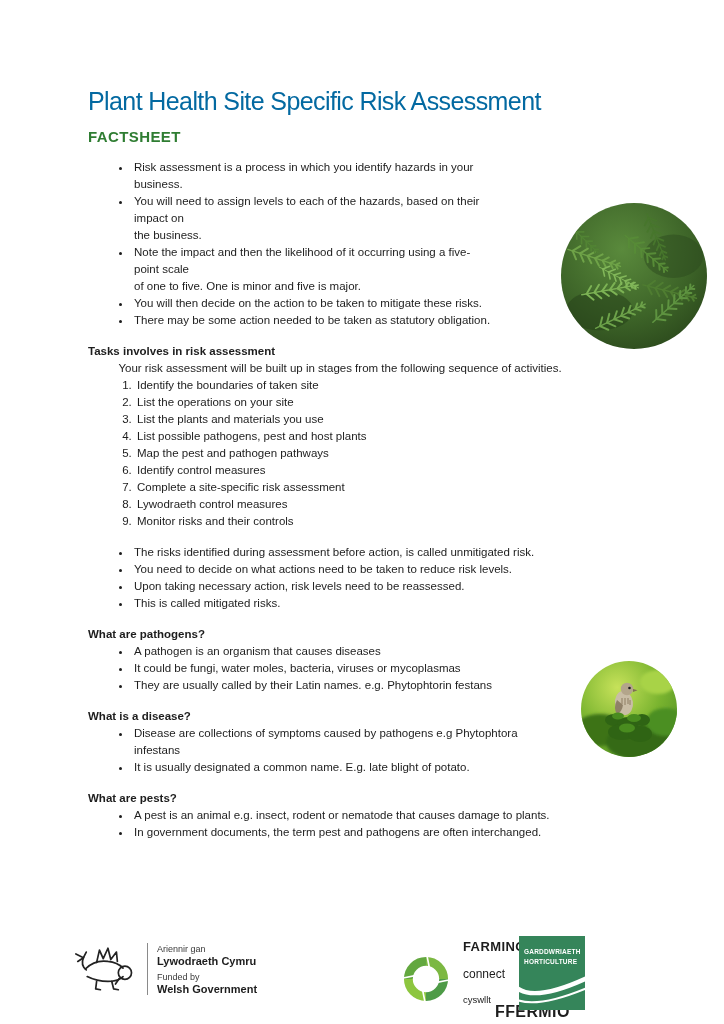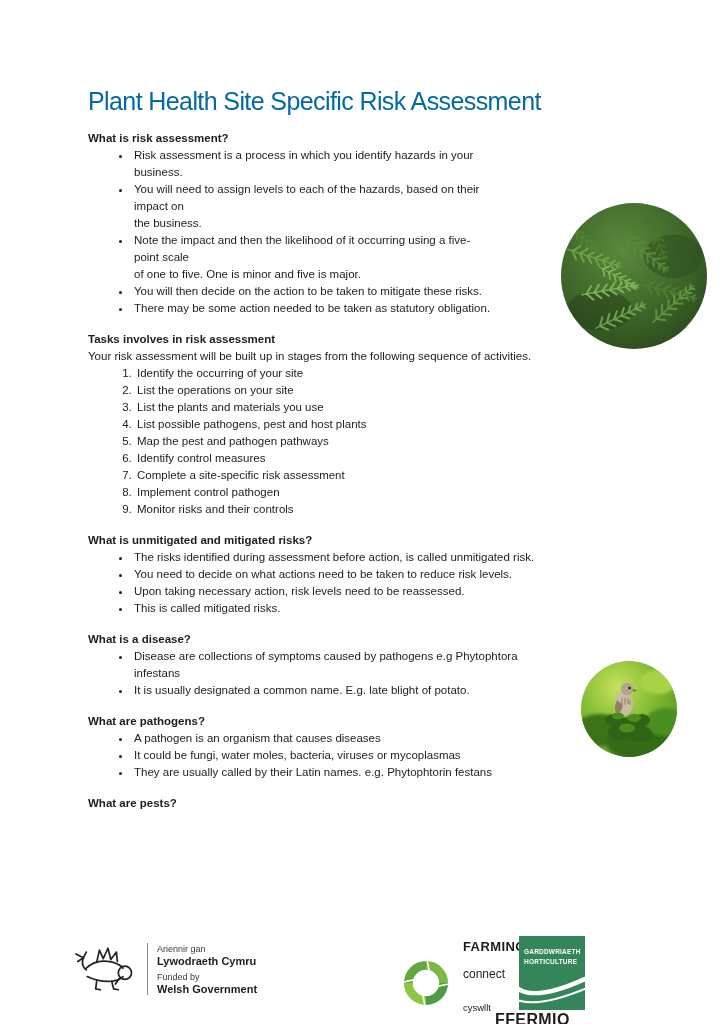--- a/index.html
+++ b/index.html
@@ -11,117 +11,120 @@
   .doc-title{
     font-size:25px;font-weight:400;letter-spacing:-0.6px;color:#0369a1;
     margin:0;line-height:30px;
   }
   .factsheet{
     margin-top:12px;font-size:15px;font-weight:700;letter-spacing:0.4px;color:#2f7d32;
     line-height:17px;
   }
   .section{margin-top:14px;font-size:11.5px;line-height:17px;}
   .section-heading{font-weight:700;margin:0;}
-  .section-intro{margin:0;}
+  .section-intro{margin:0;text-align:center;}
   ul.bullets{margin:0;padding-left:44px;list-style:disc outside;}
   ol.numbered{margin:0;padding-left:47px;}
   li{white-space:pre-line;padding-left:2px;}
   .photo{position:absolute;border-radius:50%;overflow:hidden;}
   .photo-fern{left:560px;top:200px;width:148px;height:152px;}
   .photo-bird{left:580px;top:660px;width:98px;height:98px;}
   .photo svg{display:block;width:100%;height:100%;}
   .footer{position:absolute;left:0;top:0;width:724px;height:1024px;pointer-events:none;}
   .wg-logo{position:absolute;left:74px;top:942px;display:flex;align-items:center;}
   .wg-divider{width:1px;height:52px;background:#8a8a8a;margin:0 9px 0 7px;}
   .wg-text{display:flex;flex-direction:column;justify-content:center;}
   .wg-small{font-size:9px;color:#3a3a3a;line-height:11px;}
   .wg-bold{font-size:11px;font-weight:700;color:#1d1d1d;line-height:12px;}
   .wg-gap{margin-top:5px;}
   .fc-logo{position:absolute;left:398px;top:940px;display:flex;align-items:center;}
   .fc-text{margin-left:9px;display:flex;flex-direction:column;}
   .fc-l1{font-size:13px;font-weight:800;letter-spacing:0.4px;line-height:13px;}
   .fc-l2{font-size:12px;line-height:11px;margin-top:16px;}
-  .fc-l3{font-size:9.5px;line-height:10px;margin-top:23px;}
+  .fc-l3{font-size:9.5px;line-height:10px;margin-top:15px;}
   .fc-l4{font-size:16px;font-weight:800;letter-spacing:0.4px;line-height:13px;margin-left:32px;}
   .hb-badge{
     position:absolute;left:519px;top:936px;width:66px;height:74px;background:#35855a;
     color:#ffffff;overflow:hidden;
   }
   .hb-text{position:relative;z-index:2;padding:11px 4px 0 5px;
     font-size:6.5px;font-weight:700;letter-spacing:0.2px;line-height:10px;}
   .hb-swoosh{position:absolute;left:0;top:0;width:66px;height:74px;z-index:1;}
 </style>
 </head>
 <body>
 
 <div class="content">
   <h1 class="doc-title">Plant Health Site Specific Risk Assessment</h1>
-
-  <div class="section">
-    <p class="section-heading">What is risk assessment?</p>
+  <div class="factsheet">FACTSHEET</div>
+
+  <div class="section">
     <ul class="bullets">
       <li>Risk assessment is a process in which you identify hazards in your
 business.</li>
       <li>You will need to assign levels to each of the hazards, based on their
 impact on
 the business.</li>
       <li>Note the impact and then the likelihood of it occurring using a five-
 point scale
 of one to five. One is minor and five is major.</li>
       <li>You will then decide on the action to be taken to mitigate these risks.</li>
       <li>There may be some action needed to be taken as statutory obligation.</li>
     </ul>
   </div>
 
   <div class="section">
     <p class="section-heading">Tasks involves in risk assessment</p>
     <p class="section-intro">Your risk assessment will be built up in stages from the following sequence of activities.</p>
     <ol class="numbered">
-      <li>Identify the occurring of your site</li>
+      <li>Identify the boundaries of taken site</li>
       <li>List the operations on your site</li>
       <li>List the plants and materials you use</li>
       <li>List possible pathogens, pest and host plants</li>
       <li>Map the pest and pathogen pathways</li>
       <li>Identify control measures</li>
       <li>Complete a site-specific risk assessment</li>
-      <li>Implement control pathogen</li>
+      <li>Lywodraeth control measures</li>
       <li>Monitor risks and their controls</li>
     </ol>
   </div>
 
   <div class="section">
-    <p class="section-heading">What is unmitigated and mitigated risks?</p>
     <ul class="bullets">
       <li>The risks identified during assessment before action, is called unmitigated risk.</li>
       <li>You need to decide on what actions need to be taken to reduce risk levels.</li>
       <li>Upon taking necessary action, risk levels need to be reassessed.</li>
       <li>This is called mitigated risks.</li>
     </ul>
   </div>
 
   <div class="section">
+    <p class="section-heading">What are pathogens?</p>
+    <ul class="bullets">
+      <li>A pathogen is an organism that causes diseases</li>
+      <li>It could be fungi, water moles, bacteria, viruses or mycoplasmas</li>
+      <li>They are usually called by their Latin names. e.g. Phytophtorin festans</li>
+    </ul>
+  </div>
+
+  <div class="section">
     <p class="section-heading">What is a disease?</p>
     <ul class="bullets">
       <li>Disease are collections of symptoms caused by pathogens e.g Phytophtora
 infestans</li>
       <li>It is usually designated a common name. E.g. late blight of potato.</li>
     </ul>
   </div>
 
   <div class="section">
-    <p class="section-heading">What are pathogens?</p>
-    <ul class="bullets">
-      <li>A pathogen is an organism that causes diseases</li>
-      <li>It could be fungi, water moles, bacteria, viruses or mycoplasmas</li>
-      <li>They are usually called by their Latin names. e.g. Phytophtorin festans</li>
-    </ul>
-  </div>
-
-  <div class="section">
     <p class="section-heading">What are pests?</p>
+    <ul class="bullets">
+      <li>A pest is an animal e.g. insect, rodent or nematode that causes damage to plants.</li>
+      <li>In government documents, the term pest and pathogens are often interchanged.</li>
+    </ul>
   </div>
 </div>
 
 <div class="photo photo-fern">
   <svg viewBox="0 0 150 150">
     <defs>
       <radialGradient id="fernbg" cx="42%" cy="32%" r="85%">
         <stop offset="0%" stop-color="#5a8a3c"></stop>
         <stop offset="55%" stop-color="#3d6428"></stop>
         <stop offset="100%" stop-color="#243e17"></stop>

